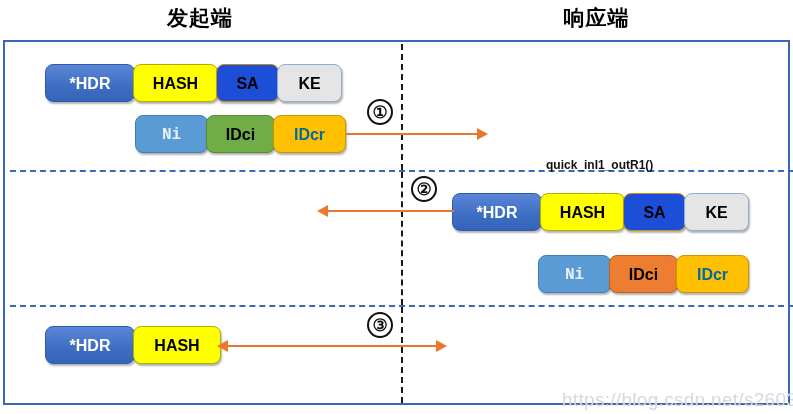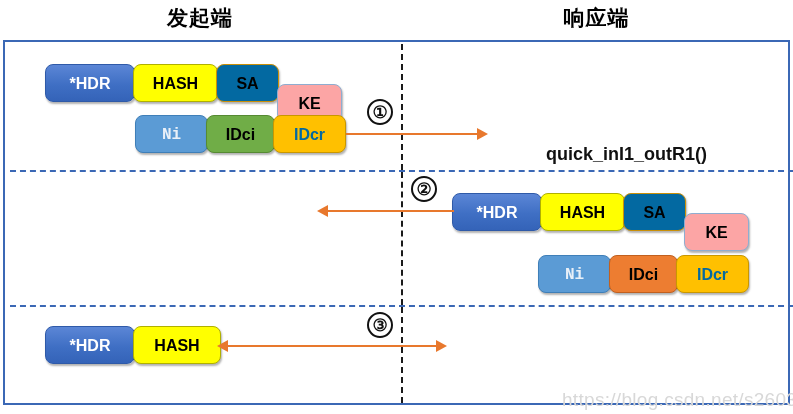--- a/index.html
+++ b/index.html
@@ -70,22 +70,22 @@
     text-align: center;
     font-size: 16px;
     font-weight: bold;
     box-sizing: border-box;
     border: 1px solid rgba(0,0,0,0.28);
     box-shadow: 1px 2px 2px rgba(0,0,0,0.30);
     white-space: nowrap;
   }
   .b-hdr  { background: linear-gradient(180deg,#5b86d6 0%, #3f6fc4 55%, #3463b8 100%); color: #ffffff; border-color:#2f5aa8; }
   .b-hash { background: #ffff00; color: #000000; border-color:#b0b000; }
-  .b-sa   { background: #0369a1; color: #000000; border-color:#c98f08; }
-  .b-ke   { background: #fca5a5; color: #000000; border-color:#8fadd0;margin-top:20px; }
+  .b-sa   { background: #1d4ed8; color: #000000; border-color:#c98f08; }
+  .b-ke   { background: #e5e5e5; color: #000000; border-color:#8fadd0; }
   .b-ni   { background: #5b9bd5; color: #e9f0f8; border-color:#3f7fb8;font-family:Liberation Mono, monospace; }
   .b-idci-green  { background: #70ad47; color: #000000; border-color:#568a33; }
   .b-idci-orange { background: #ed7d31; color: #000000; border-color:#c1601f; }
   .b-idcr { background: #ffc000; color: #0369a1; border-color:#c99700; }
 
   
   .arrow-line {
     position: absolute;
     height: 0;
     border-top: 2px solid #e8782d;
@@ -111,24 +111,25 @@
     font-size: 17px;
     font-weight: bold;
     color: #111111;
     background: #ffffff;
     box-sizing: border-box;
   }
 
   
   .fn-label {
     position: absolute;
-    font-size: 18px;
+    font-size: 12px;
     font-weight: bold;
     color: #111111;
     white-space: nowrap;
+    margin-top: 14px;
   }
 
   
   .watermark {
     position: absolute;
     font-size: 19px;
     color: #d8d8d8;
     white-space: nowrap;
     letter-spacing: 0.3px;
   }

